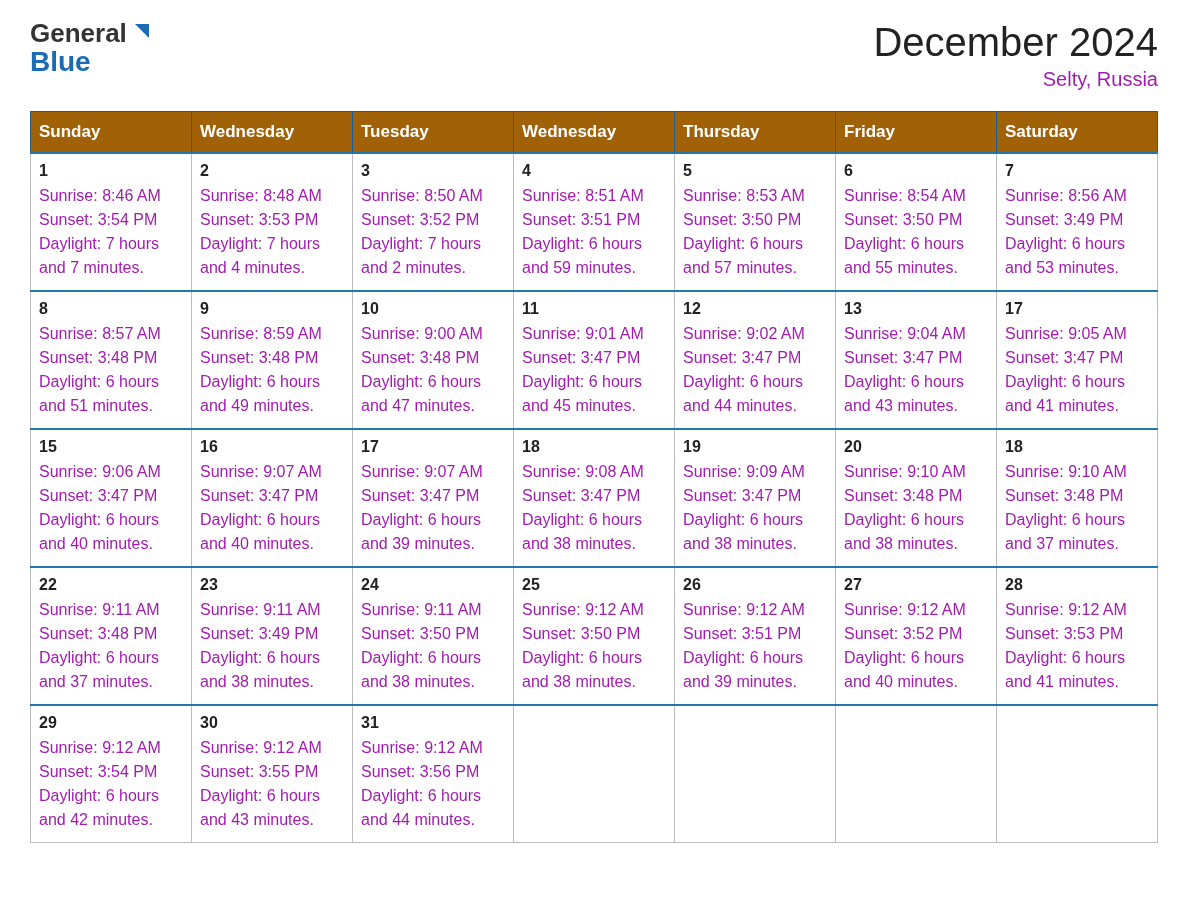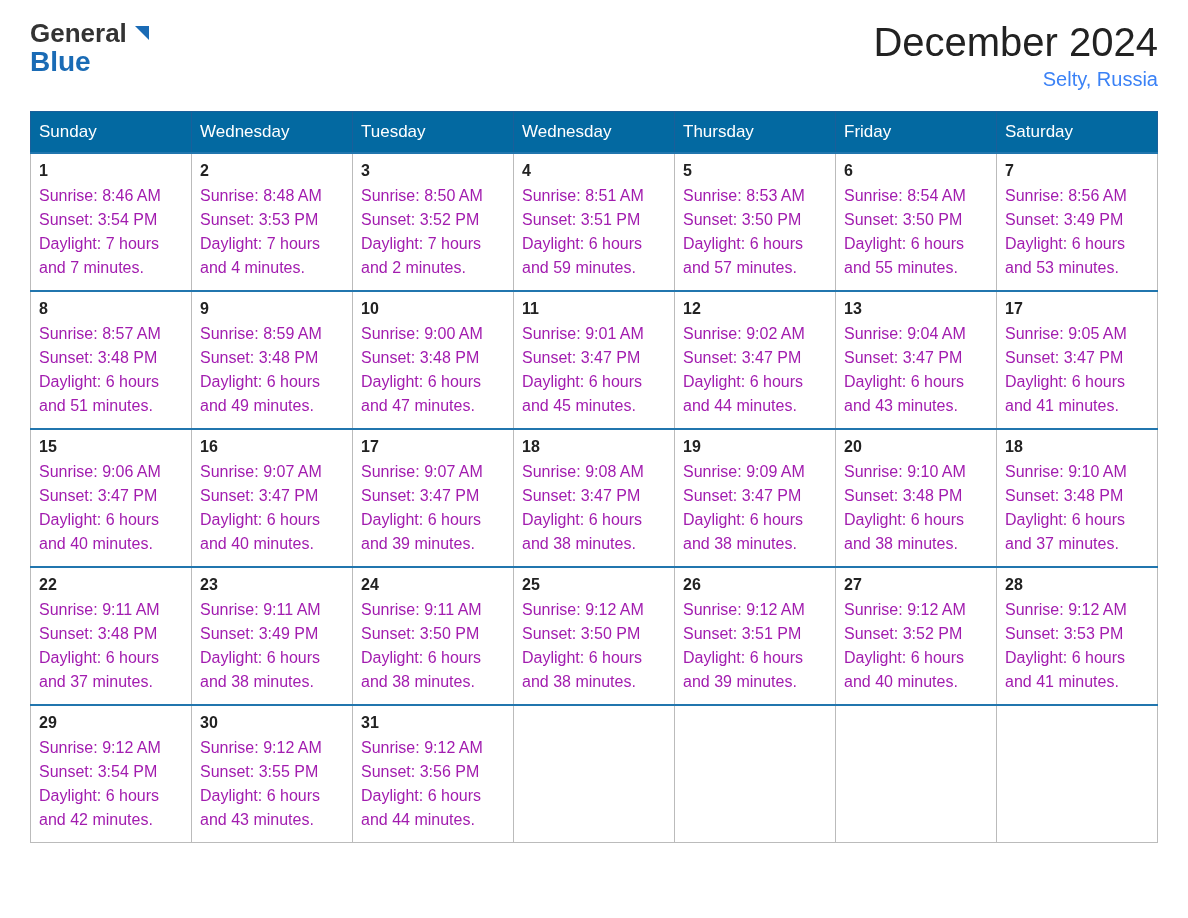--- a/index.html
+++ b/index.html
@@ -36,32 +36,32 @@
       text-align: right;
     }
     .month-title {
       font-size: 40px;
       font-weight: 400;
       color: #222;
       line-height: 1.1;
     }
     .location {
       font-size: 20px;
-      color: #3b82f6;
+      color: #a21caf;
       margin-top: 4px;
     }
     .calendar {
       width: 100%;
       border-collapse: collapse;
     }
     .calendar th {
-      background: #0369a1;
+      background: #a16207;
       color: #fff;
       font-size: 17px;
-      font-weight: 400;
+      font-weight: 700;
       padding: 10px 8px;
       text-align: left;
       border: 1px solid #1a5f9a;
     }
     .calendar td {
       vertical-align: top;
       padding: 8px 8px 10px 8px;
       border: 1px solid #bbb;
       font-size: 13px;
       color: #333;
@@ -86,21 +86,21 @@
     }
     .row-top td {
       border-top: 2px solid #2176ae;
     }
   </style>
 </head>
 <body>
 
 <div class="header">
   <div class="logo">
-    <div style="display:flex;align-items:flex-end;">
+    <div style="display:flex;align-items:flex-start;">
       <span class="logo-text">General</span>
       <svg width="22" height="22" viewBox="0 0 22 22" style="margin-left:2px;margin-bottom:2px;">
         <polygon points="6,4 20,4 20,18" fill="#1a6bb5"></polygon>
       </svg>
     </div>
     <div class="logo-bottom">Blue</div>
   </div>
   <div class="title-area">
     <div class="month-title">December 2024</div>
     <div class="location">Selty, Russia</div>

